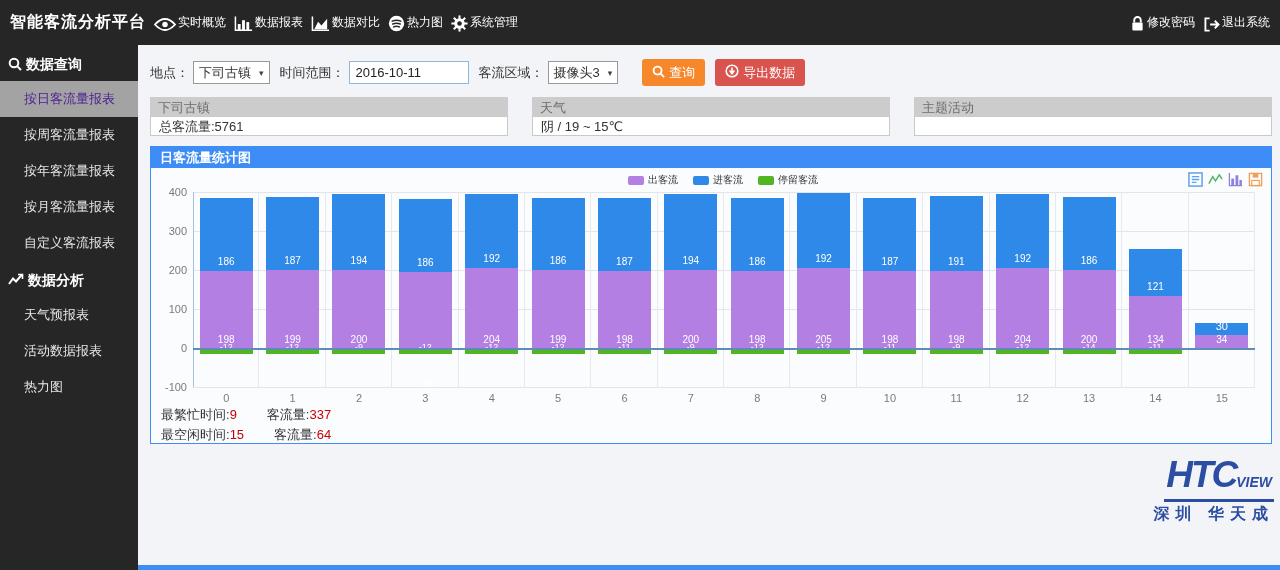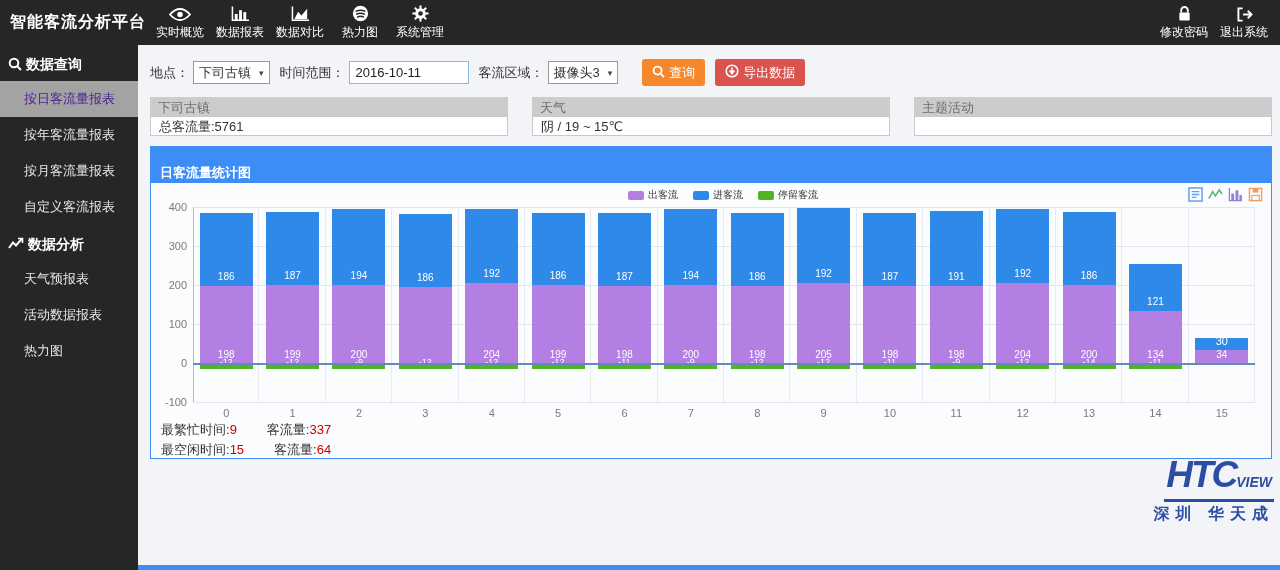--- a/index.html
+++ b/index.html
@@ -2,21 +2,21 @@
 <html><head>
 <meta charset="utf-8">
 <style>
   * { margin:0; padding:0; box-sizing:border-box; }
   html,body { width:1280px; height:570px; overflow:hidden; }
   body { font-family:"Liberation Sans","DejaVu Sans",sans-serif; background:#f3f4f8; position:relative; }
 
   
   .navbar { height:45px; background:#262626; display:flex; align-items:stretch; position:relative; z-index:20; }
   .navbar-title { width:150px; color:#fff; font-weight:bold; font-size:16px; display:flex; align-items:center; padding-left:10px; letter-spacing:1px; }
-  .nav-item { min-width:60px; padding:0 4px; display:flex; flex-direction:column; align-items:center; justify-content:center; gap:2px; color:#fff; font-size:12px; cursor:pointer; }
+  .nav-item { min-width:60px; padding:0 4px; display:flex; flex-direction:row; align-items:center; justify-content:center; gap:2px; color:#fff; font-size:12px; cursor:pointer; }
   .nav-item .ni-icon { height:18px; display:flex; align-items:flex-end; }
   .nav-right { margin-left:auto; display:flex; padding-right:6px; }
 
   
   .sidebar { position:absolute; top:45px; left:0; width:138px; bottom:0; background:#262626; z-index:15; }
   .side-section-title { color:#fff; font-weight:bold; font-size:14px; padding:11px 0 7px 8px; display:flex; gap:4px; align-items:center; }
   .side-item { color:#e6e6e6; font-size:13px; padding:9px 0 9px 24px; cursor:pointer; }
   .side-item.active { background:#a3a3a3; color:#4c1d95; }
 
   
@@ -30,21 +30,21 @@
   .btn-query { background:#f6882b; margin-left:14px; }
   .btn-export { background:#d9534f; margin-left:10px; }
 
   .info-row { display:flex; margin:11px 8px 0 12px; gap:24px; }
   .info-panel { flex:1; }
   .info-head { background:#ccc; color:#6e6e6e; font-size:13px; padding:2px 8px; height:19px; }
   .info-body { background:#fff; border:1px solid #c9c9c9; font-size:13px; color:#333; padding:1px 8px; height:20px; }
 
   
   .chart-panel { margin:10px 8px 0 12px; }
-  .chart-head { background:#3e8df6; color:#fff; font-size:13px; font-weight:bold; padding:18px 10px; height:21px; }
+  .chart-head { background:#3e8df6; color:#fff; font-size:13px; font-weight:bold; padding:3px 10px; height:21px; }
   .chart-body { border:1px solid #3e8df6; background:#fbfcfe; position:relative; height:277px; }
   .legend { position:absolute; top:5px; left:50%; transform:translateX(-50%); display:flex; gap:15px; align-items:center; z-index:10;padding-left:24px; }
   .legend-item { display:flex; gap:4px; align-items:center; font-size:10px; color:#333; cursor:pointer; }
   .legend-marker { width:16px; height:9px; border-radius:2px; }
   .toolbox { position:absolute; top:4px; right:8px; display:flex; gap:5px; z-index:10; }
   .toolbox span { cursor:pointer; display:inline-flex; }
 
   .plot-wrap { position:absolute; left:42px; right:16px; top:24px; height:195px; }
   .h-grid { position:absolute; left:0; right:0; height:1px; background:#e3e5ea; }
   .v-grid { position:absolute; top:0; width:1px; background:#e7e9ee; }
@@ -151,20 +151,21 @@
 
 <div class="sidebar" id="sidebar">
     <div class="side-section-title">
       <span><svg width="14" height="14" viewBox="0 0 14 14">
           <circle cx="6" cy="6" r="4.3" fill="none" stroke="#fff" stroke-width="2"></circle>
           <path d="M9.4 9.4 L13 13" stroke="#fff" stroke-width="2"></path>
         </svg></span>
       <span>数据查询</span>
     </div>
     <div class="side-item active">按日客流量报表</div>
+    <div class="side-item">按周客流量报表</div>
     <div class="side-item">按年客流量报表</div>
     <div class="side-item">按月客流量报表</div>
     <div class="side-item">自定义客流报表</div>
     <div class="side-section-title">
       <span><svg width="16" height="13" viewBox="0 0 16 13">
           <path d="M1 11 L5 5.5 L8 8.5 L14 1.5" fill="none" stroke="#fff" stroke-width="2"></path>
           <path d="M10 1.5 H14.5 V6" fill="none" stroke="#fff" stroke-width="1.6"></path>
         </svg></span>
       <span>数据分析</span>
     </div>

